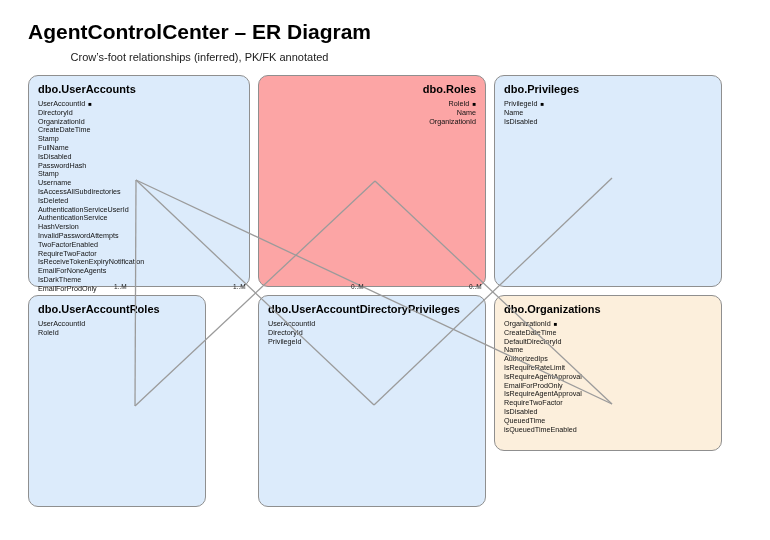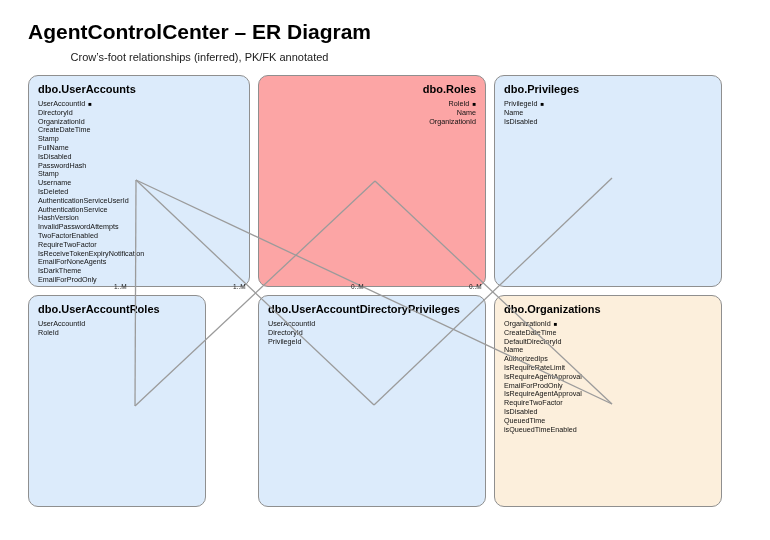--- a/index.html
+++ b/index.html
@@ -33,20 +33,21 @@
         <div class="field">UserAccountId<span class="pk">■</span></div>
         <div class="field">DirectoryId</div>
         <div class="field">OrganizationId</div>
         <div class="field">CreateDateTime</div>
         <div class="field">Stamp</div>
         <div class="field">FullName</div>
         <div class="field">IsDisabled</div>
         <div class="field">PasswordHash</div>
         <div class="field">Stamp</div>
         <div class="field">Username</div>
+        <div class="field">IsAccessAllSubdirectories</div>
         <div class="field">IsDeleted</div>
         <div class="field">AuthenticationServiceUserId</div>
         <div class="field">AuthenticationService</div>
         <div class="field">HashVersion</div>
         <div class="field">InvalidPasswordAttempts</div>
         <div class="field">TwoFactorEnabled</div>
         <div class="field">RequireTwoFactor</div>
         <div class="field">IsReceiveTokenExpiryNotification</div>
         <div class="field">EmailForNoneAgents</div>
         <div class="field">IsDarkTheme</div>
@@ -68,21 +69,21 @@
         <div class="entity-title">dbo.UserAccountRoles</div>
         <div class="field">UserAccountId</div>
         <div class="field">RoleId</div>
       </div>
       <div class="entity blue" style="left: 258px; top: 295px; width: 228px; height: 212px; background: rgb(220, 235, 251); border-color: rgb(143, 143, 143);">
         <div class="entity-title">dbo.UserAccountDirectoryPrivileges</div>
         <div class="field">UserAccountId</div>
         <div class="field">DirectoryId</div>
         <div class="field">PrivilegeId</div>
       </div>
-      <div class="entity orange" style="left: 494px; top: 295px; width: 228px; height: 212px; background: rgb(252, 239, 220); border-color: rgb(143, 143, 143);">
+      <div class="entity orange" style="left: 494px; top: 295px; width: 228px; height: 156px; background: rgb(252, 239, 220); border-color: rgb(143, 143, 143);">
         <div class="entity-title">dbo.Organizations</div>
         <div class="field">OrganizationId<span class="pk">■</span></div>
         <div class="field">CreateDateTime</div>
         <div class="field">DefaultDirectoryId</div>
         <div class="field">Name</div>
         <div class="field">AuthorizedIps</div>
         <div class="field">IsRequireRateLimit</div>
         <div class="field">IsRequireAgentApproval</div>
         <div class="field">EmailForProdOnly</div>
         <div class="field">IsRequireAgentApproval</div>

